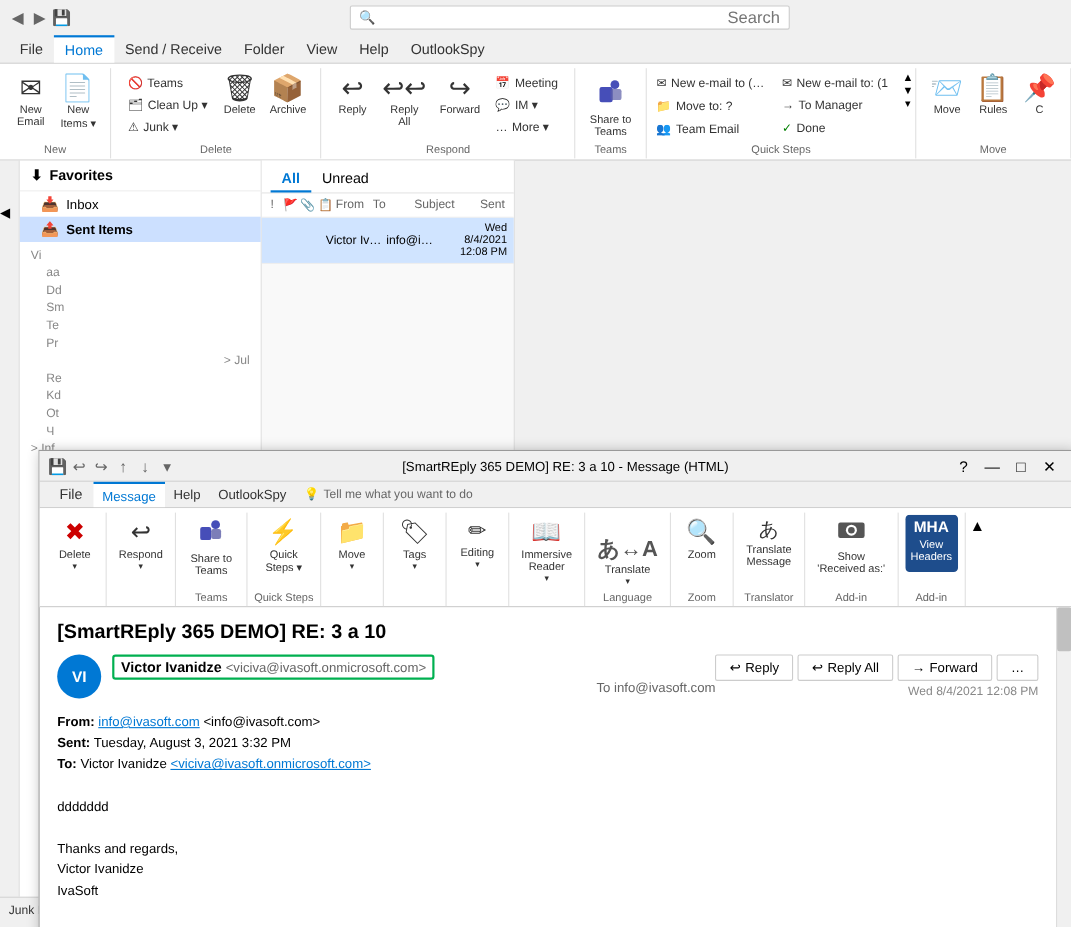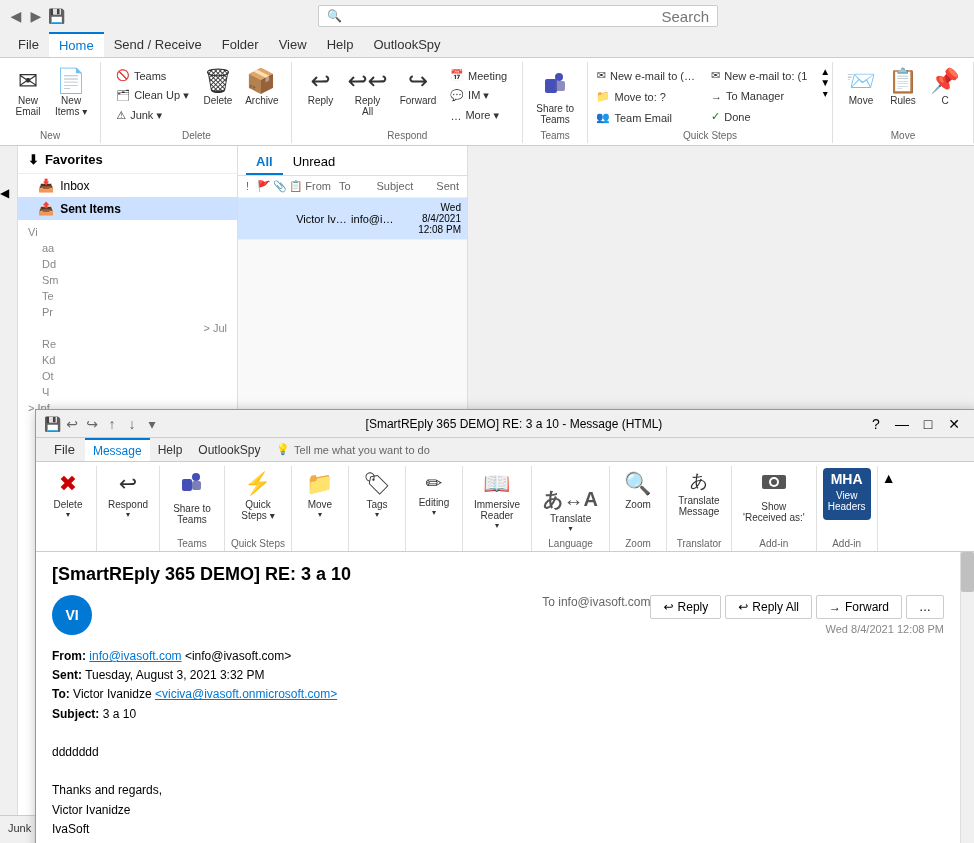--- a/index.html
+++ b/index.html
@@ -866,20 +866,24 @@
     <div class="msg-body">
       <div class="msg-content">
 
         <div class="msg-subject">[SmartREply 365 DEMO] RE: 3 a 10</div>
 
         <div class="msg-sender-row">
           <div class="msg-avatar">VI</div>
           <div class="msg-sender-info">
             <div class="msg-sender-line">
               <div class="msg-sender-left">
+                <span class="sender-highlight">
+                  <span class="msg-sender-name">Victor Ivanidze</span>
+                  <span class="msg-sender-email"> <span>&lt;viciva@ivasoft.onmicrosoft.com&gt;</span></span>
+                </span>
                 <div class="msg-to">To  info@ivasoft.com</div>
               </div>
               <div class="msg-header-right">
                 <div class="msg-actions">
                   <button class="msg-action-btn">
                     <span>↩</span>
                     <span>Reply</span>
                   </button>
                   <button class="msg-action-btn">
                     <span>↩</span>
@@ -907,24 +911,20 @@
           </p>
           <p>
             <span class="label">Sent:</span>
             <span>Tuesday, August 3, 2021  3:32 PM</span>
           </p>
           <p>
             <span class="label">To:</span>
             <span>Victor Ivanidze</span>
             <a href="#">&lt;viciva@ivasoft.onmicrosoft.com&gt;</a>
           </p>
-          <p>
-            <span class="label">Subject:</span>
-            <span>3 a 10</span>
-          </p>
           <br>
           <p>ddddddd</p>
           <br>
           <p>Thanks and regards,</p>
           <p>Victor Ivanidze</p>
           <p>IvaSoft</p>
         </div>
       </div>
 
       <div class="msg-scrollbar">

